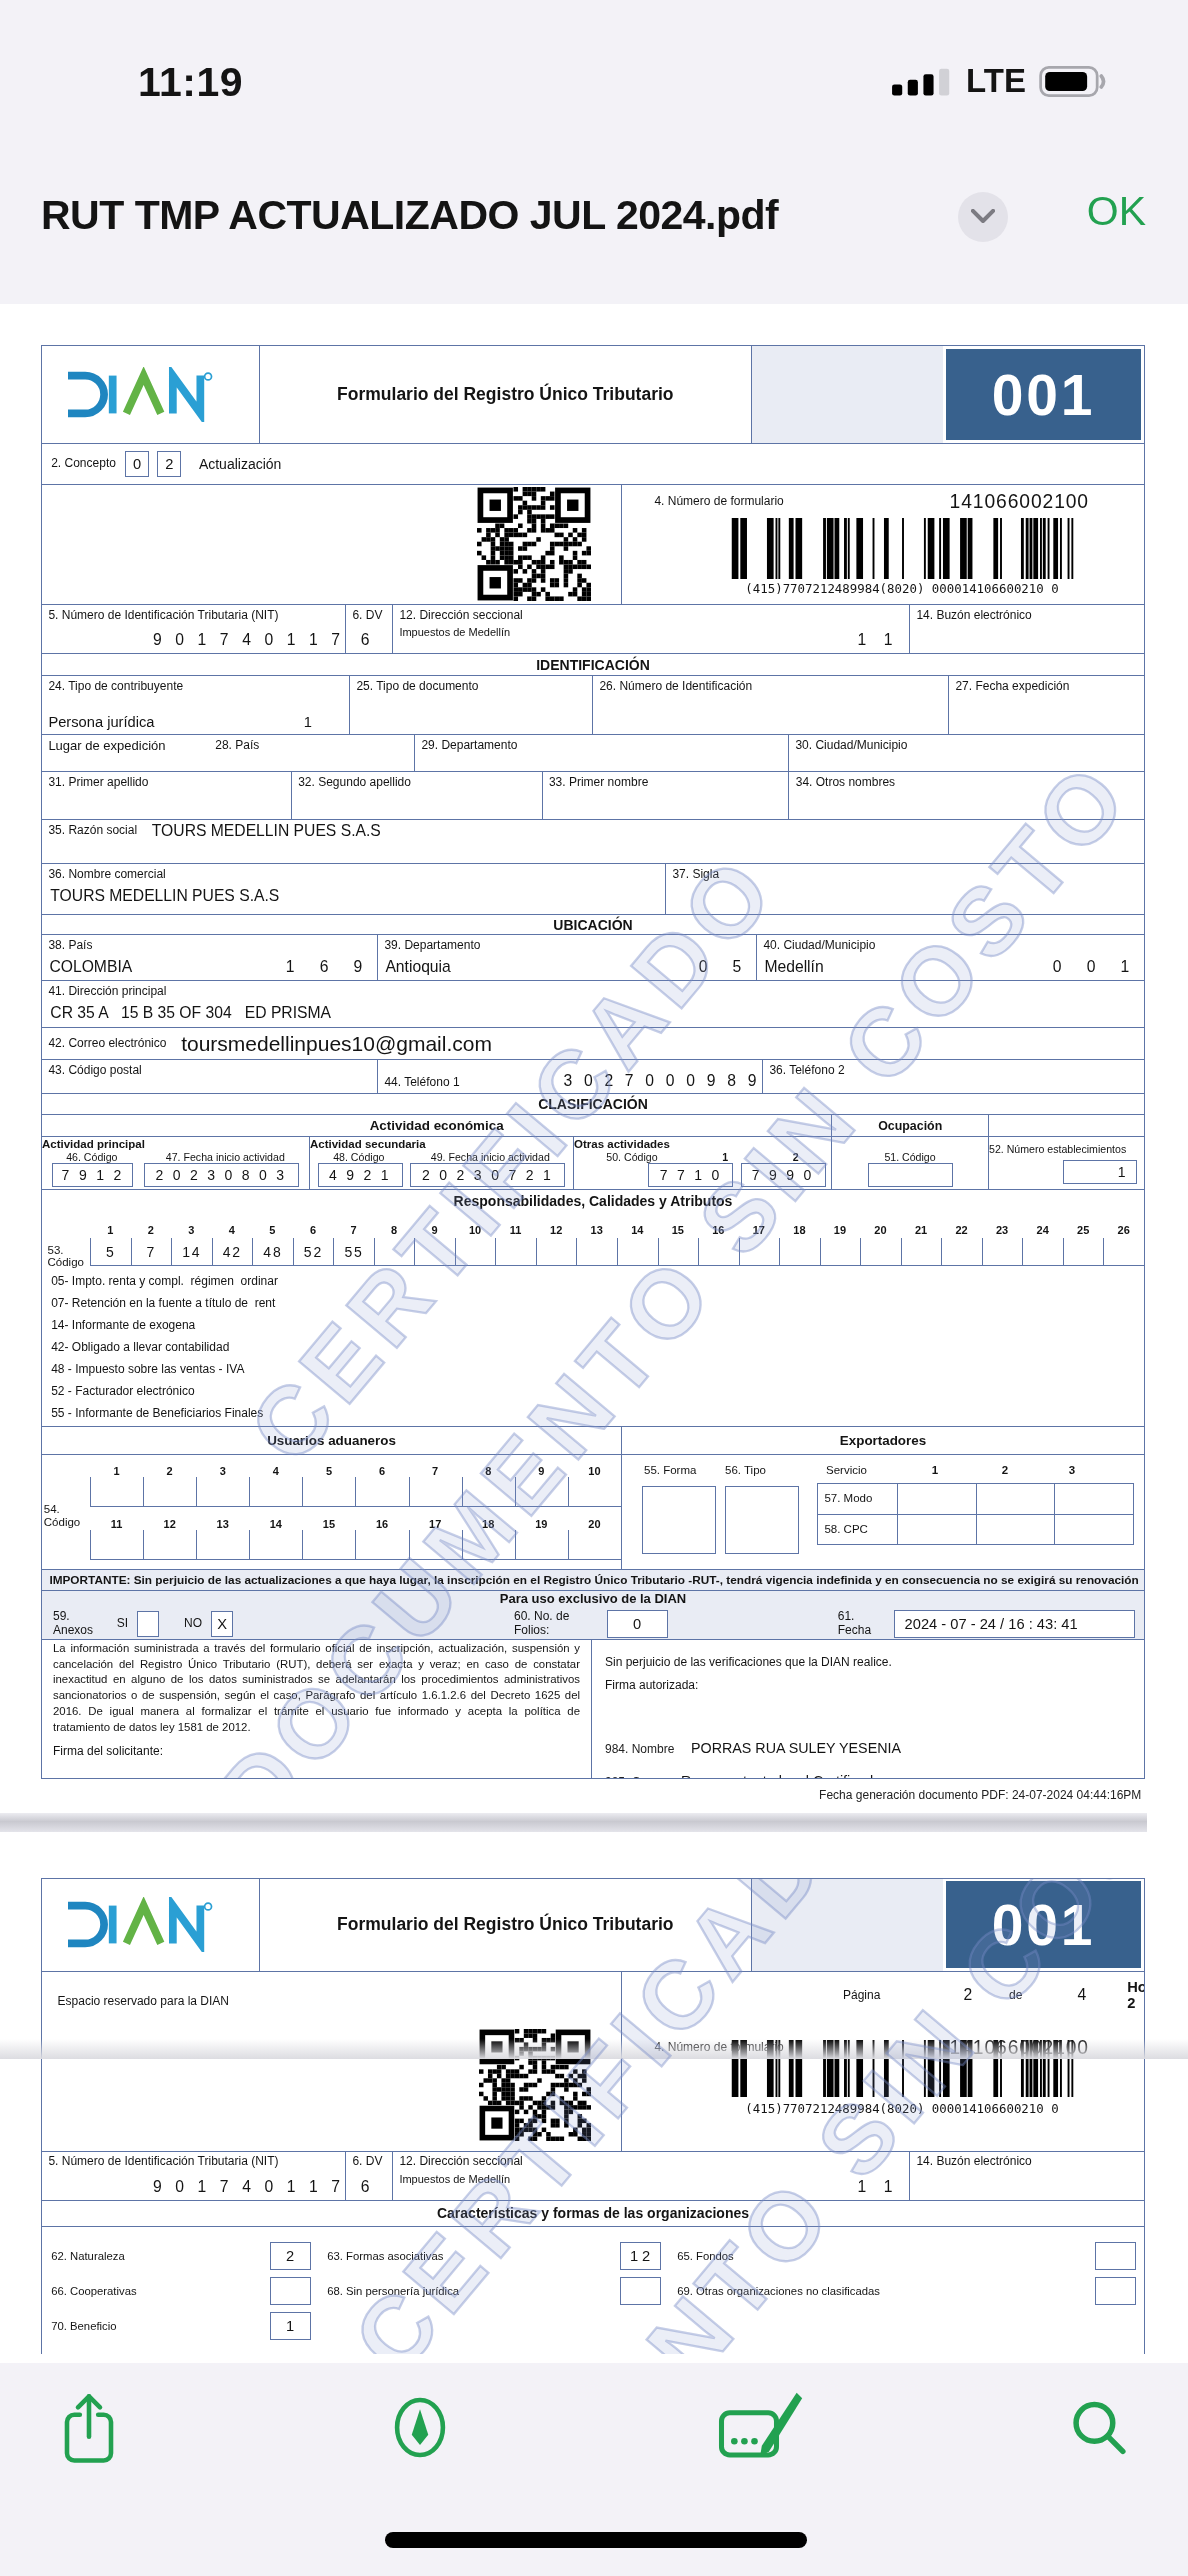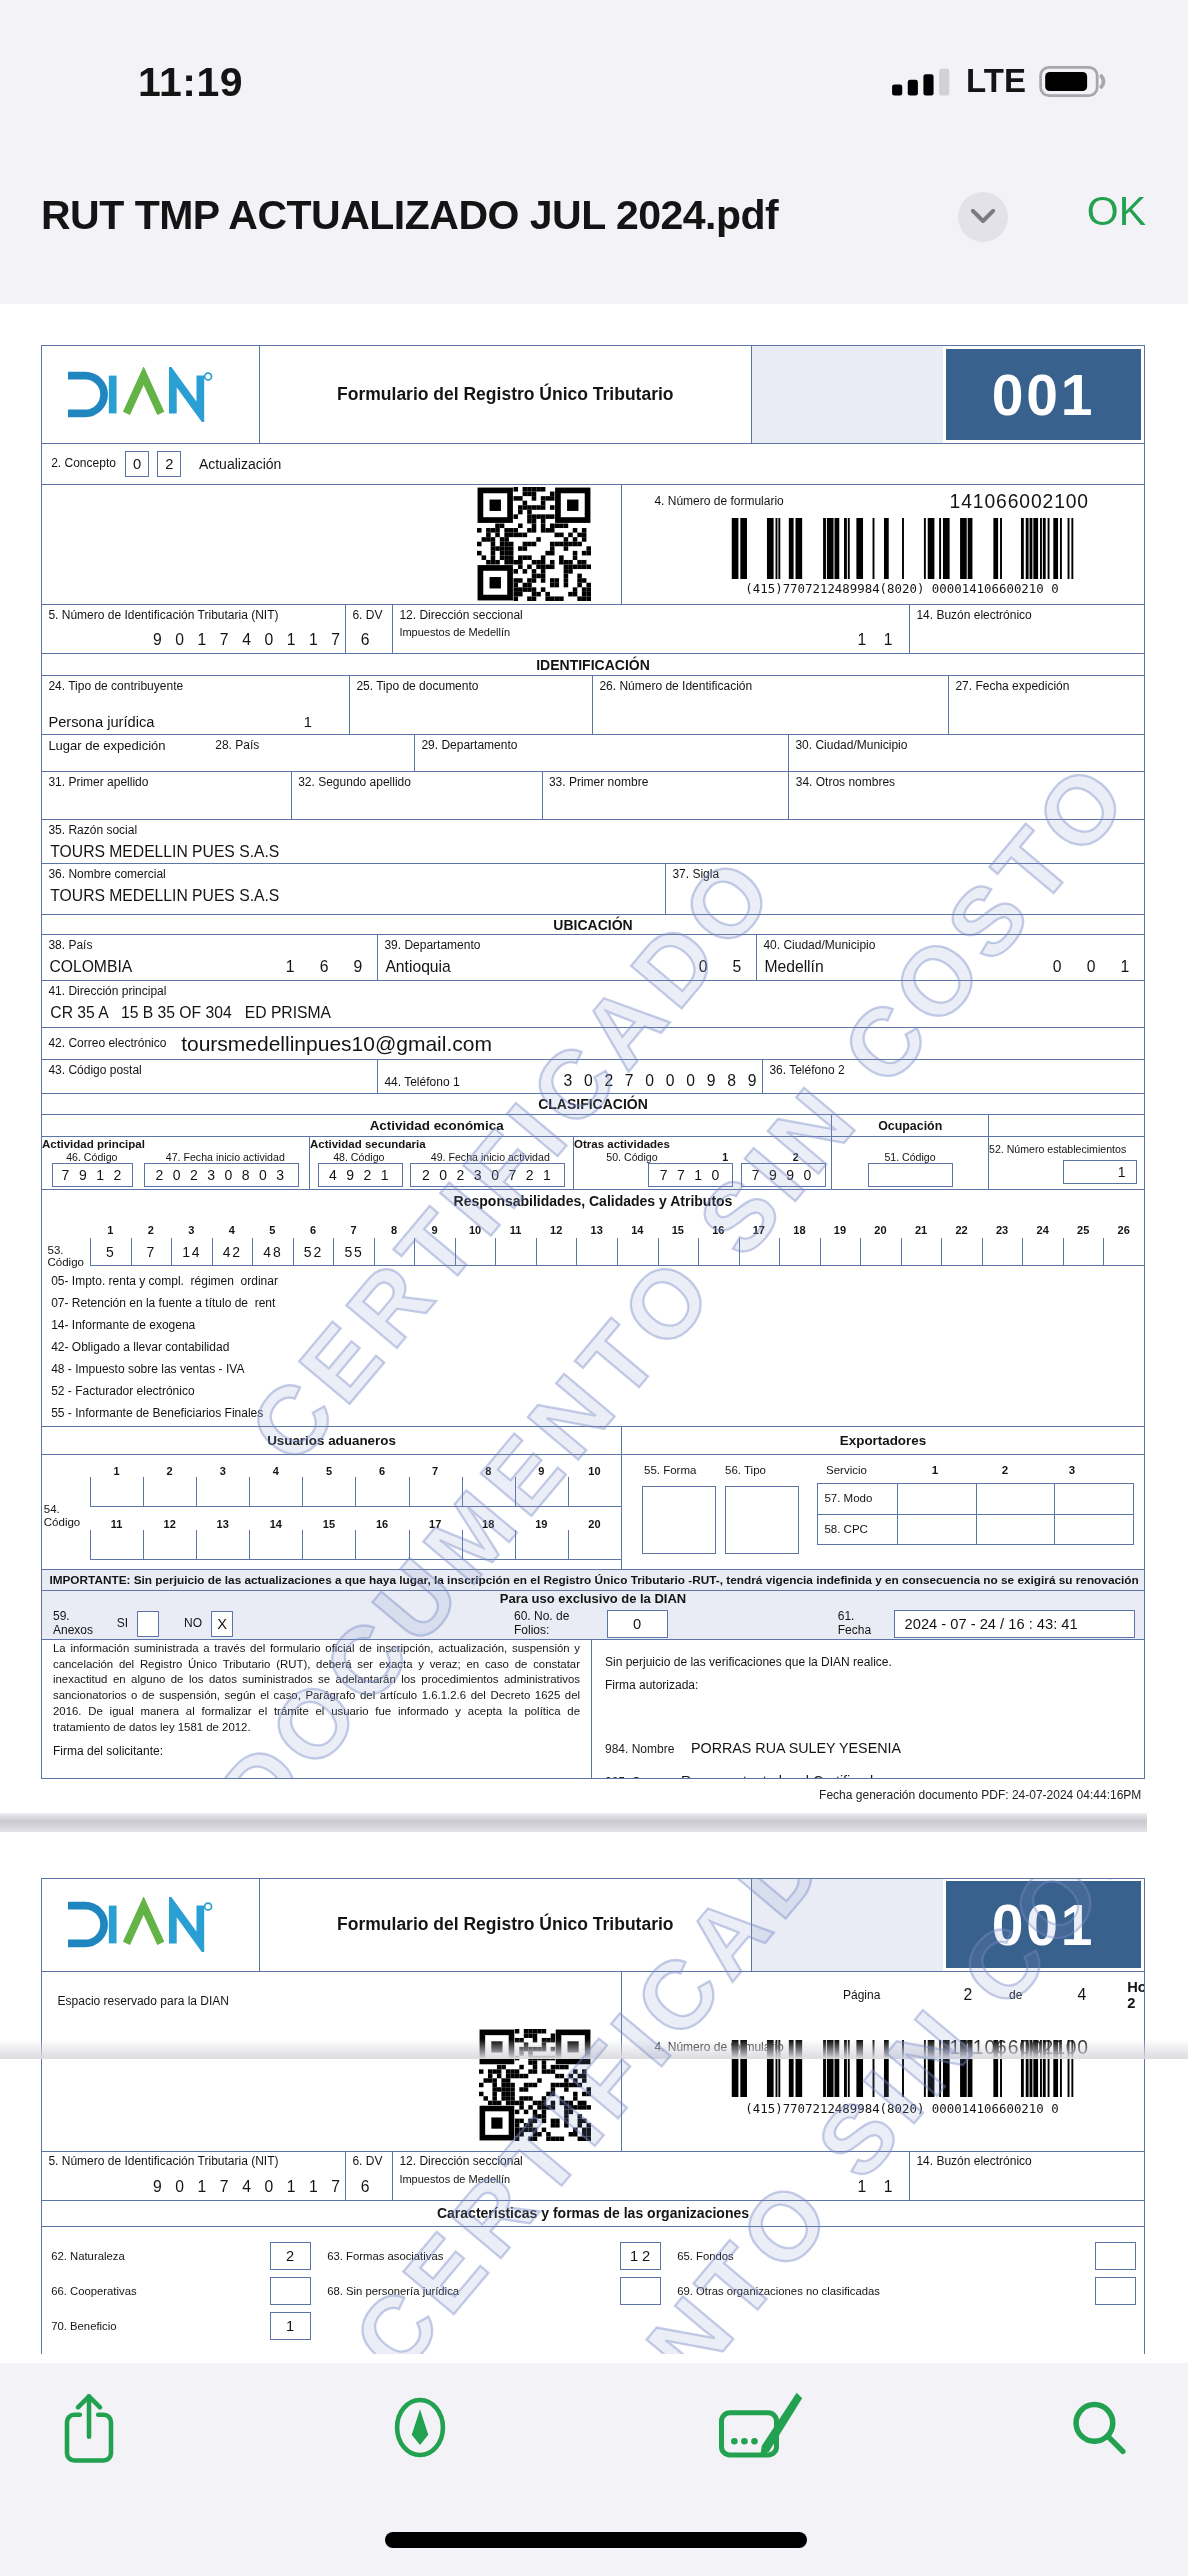--- a/index.html
+++ b/index.html
@@ -75,21 +75,21 @@
   .c24a{width:307px}.c24b{width:243px}.c24c{width:356px}.c24d{width:196px}
   .pj{position:absolute;left:6.4px;bottom:3.7px;font-size:14.7px}
   .pj1{position:absolute;right:37px;bottom:3.7px;font-size:14.7px}
   
   .rlug{height:37px}
   .clga{width:372px;display:flex;gap:37px}.clgb{width:374px}.clgc{width:356px}
   
   .r31{height:48px}
   .c31{width:249px}.c32{width:251px}.c33{width:247px}.c34{width:356px}
   
-  .r35{height:44px;flex-direction:column;display:flex}
+  .r35{height:44px;flex-direction:row;display:flex}
   .r36{height:51px}
   .c36{width:623px}.c37{width:479px}
   .rsname{font-size:15.7px;padding:1.8px 8.3px}
   
   .bubic{height:20px}
   .r38{height:46px}
   .c38{width:335px}.c39{width:379px}.c40{width:388px}
   .geo{display:flex;align-items:flex-end;justify-content:space-between;padding:0 9.2px 3.7px 7.4px;height:24px}
   .geo .gv{font-size:15.7px}
   .geo .gc{white-space:pre;letter-spacing:5.5px;font-size:15.7px}

